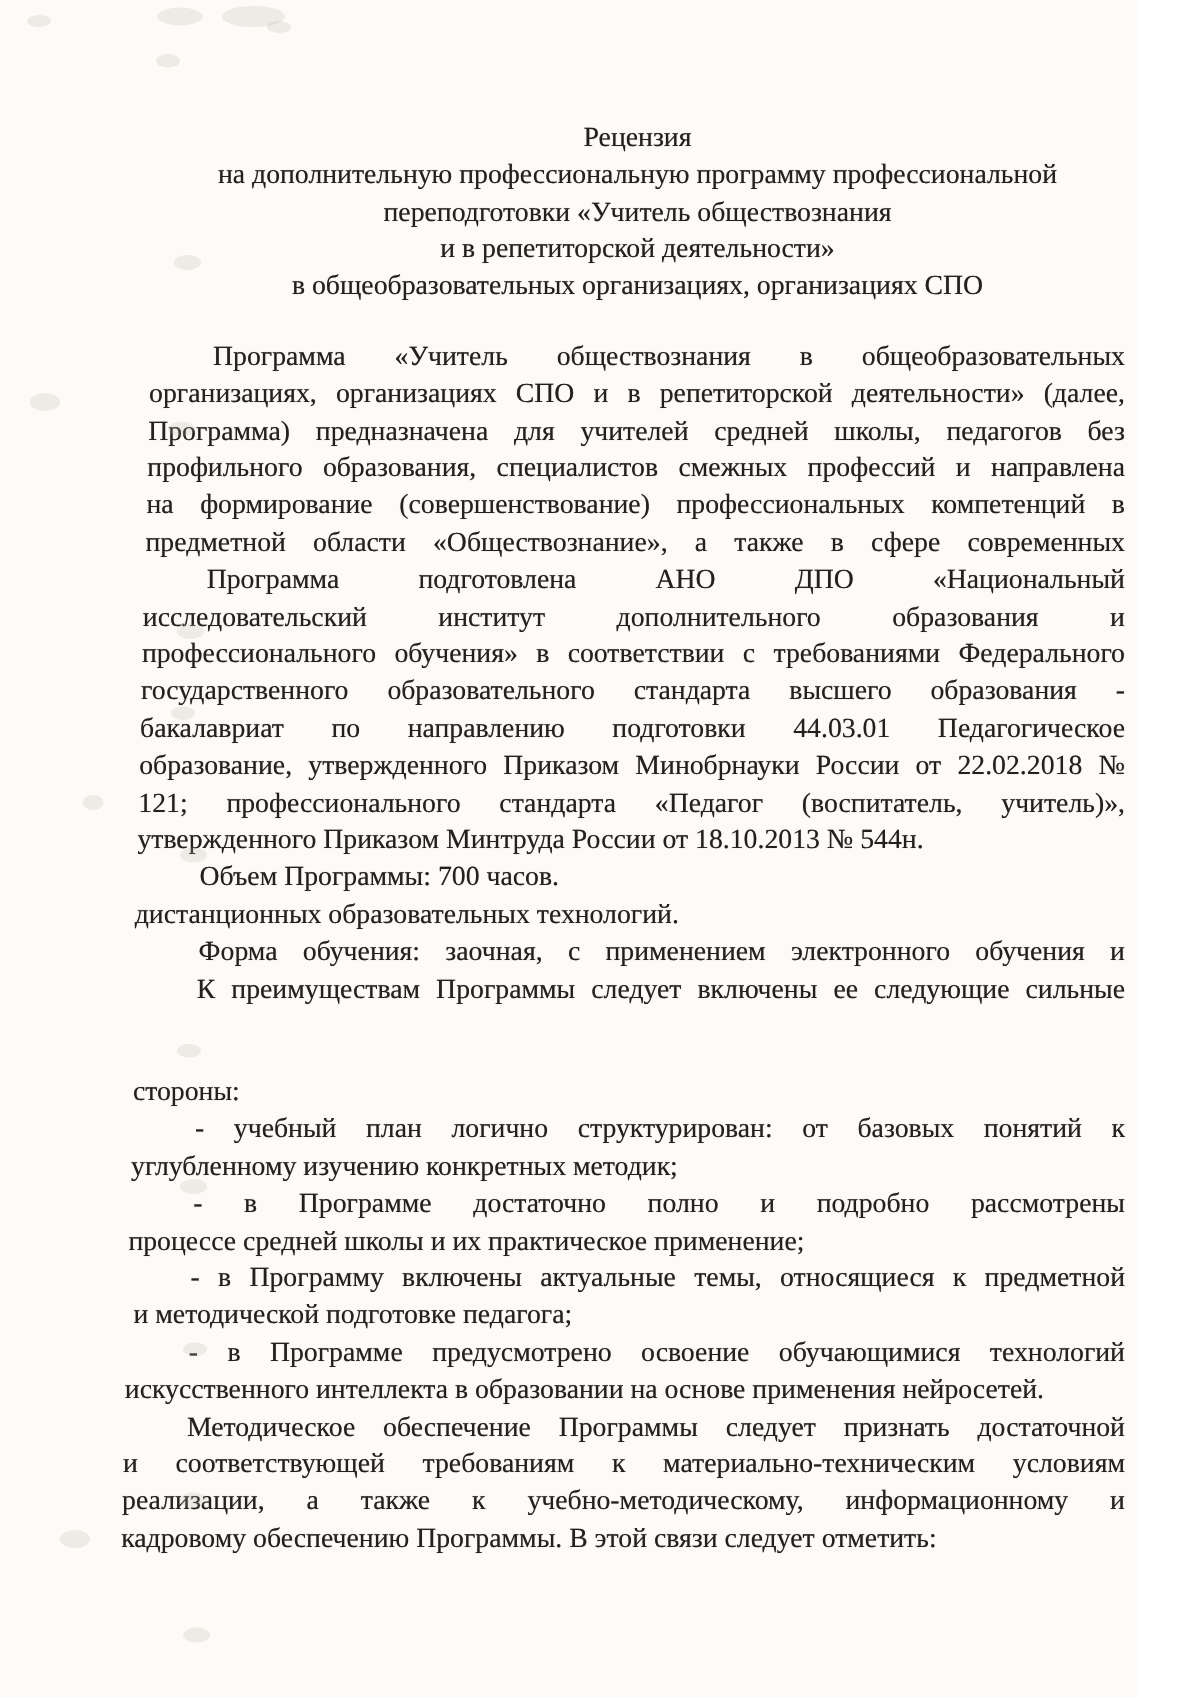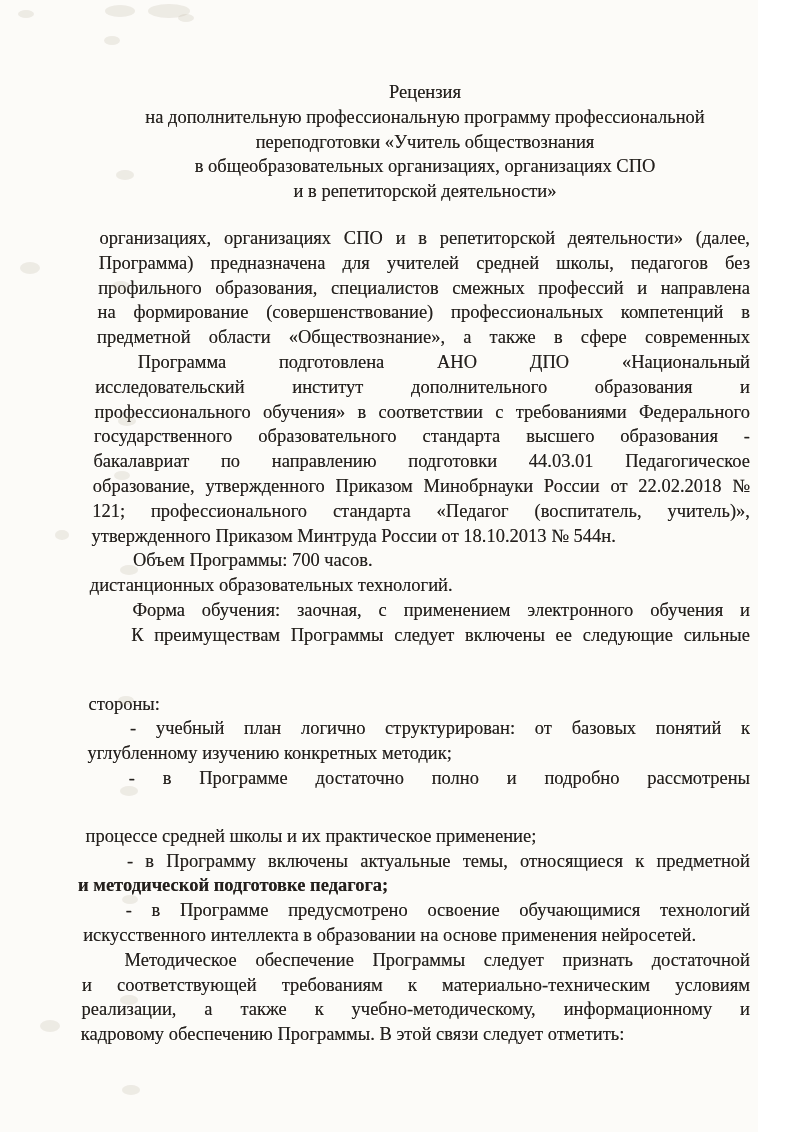--- a/index.html
+++ b/index.html
@@ -48,25 +48,26 @@
   }
 </style>
 </head>
 <body>
 
 <div class="page">
   <div class="title-block">
       <div class="title-line">Рецензия</div>
       <div class="title-line">на дополнительную профессиональную программу профессиональной</div>
       <div class="title-line">переподготовки «Учитель обществознания</div>
+      <div class="title-line">и в репетиторской деятельности»</div>
       <div class="title-line">в общеобразовательных организациях, организациях СПО</div>
-      <div class="title-line">и в репетиторской деятельности»</div>
     </div>
   <div class="body-block">
       <div class="paragraph">
+        <div class="text-line indent" style="margin-left: 40px; width: 650px;">Программа «Учитель обществознания в общеобразовательных</div>
         <div class="text-line" style="margin-left: 39.4px; width: 650.6px;">организациях, организациях СПО и в репетиторской деятельности» (далее,</div>
         <div class="text-line" style="margin-left: 38.8px; width: 651.2px;">Программа) предназначена для учителей средней школы, педагогов без</div>
         <div class="text-line" style="margin-left: 38.2px; width: 651.8px;">профильного образования, специалистов смежных профессий и направлена</div>
         <div class="text-line" style="margin-left: 37.6px; width: 652.4px;">на формирование (совершенствование) профессиональных компетенций в</div>
         <div class="text-line" style="margin-left: 37px; width: 653px;">предметной области «Обществознание», а также в сфере современных</div>
       </div>
       <div class="paragraph">
         <div class="text-line indent" style="margin-left: 35.8px; width: 654.2px;">Программа подготовлена АНО ДПО «Национальный</div>
         <div class="text-line" style="margin-left: 35.2px; width: 654.8px;">исследовательский институт дополнительного образования и</div>
         <div class="text-line" style="margin-left: 34.6px; width: 655.4px;">профессионального обучения» в соответствии с требованиями Федерального</div>
@@ -86,25 +87,25 @@
       <div class="paragraph">
         <div class="text-line indent" style="margin-left: 29.2px; width: 660.8px;">К преимуществам Программы следует включены ее следующие сильные</div>
         <div class="text-line plast" style="margin-left: 28.6px; width: 661.4px; margin-top: 44px;">стороны:</div>
       </div>
       <div class="paragraph">
         <div class="text-line indent" style="margin-left: 28px; width: 662px;">- учебный план логично структурирован: от базовых понятий к</div>
         <div class="text-line plast" style="margin-left: 27.4px; width: 662.6px;">углубленному изучению конкретных методик;</div>
       </div>
       <div class="paragraph">
         <div class="text-line indent" style="margin-left: 26.8px; width: 663.2px;">- в Программе достаточно полно и подробно рассмотрены</div>
-        <div class="text-line plast" style="margin-left: 25.6px; width: 664.4px; margin-top: 33px;">процессе средней школы и их практическое применение;</div>
+        <div class="text-line plast" style="margin-left: 25.6px; width: 664.4px;">процессе средней школы и их практическое применение;</div>
       </div>
       <div class="paragraph">
         <div class="text-line indent" style="margin-left: 25px; width: 665px;">- в Программу включены актуальные темы, относящиеся к предметной</div>
-        <div class="text-line plast" style="margin-left: 18px; width: 665.6px; font-weight: bold;">и методической подготовке педагога;</div>
+        <div class="text-line plast" style="margin-left: 29px; width: 665.6px;">и методической подготовке педагога;</div>
       </div>
       <div class="paragraph">
         <div class="text-line indent" style="margin-left: 23.8px; width: 666.2px;">- в Программе предусмотрено освоение обучающимися технологий</div>
         <div class="text-line plast" style="margin-left: 23.2px; width: 666.8px;">искусственного интеллекта в образовании на основе применения нейросетей.</div>
       </div>
       <div class="paragraph">
         <div class="text-line indent" style="margin-left: 22.6px; width: 667.4px;">Методическое обеспечение Программы следует признать достаточной</div>
         <div class="text-line" style="margin-left: 22px; width: 668px;">и соответствующей требованиям к материально-техническим условиям</div>
         <div class="text-line" style="margin-left: 21.4px; width: 668.6px;">реализации, а также к учебно-методическому, информационному и</div>
         <div class="text-line plast" style="margin-left: 20.8px; width: 669.2px;">кадровому обеспечению Программы. В этой связи следует отметить:</div>

